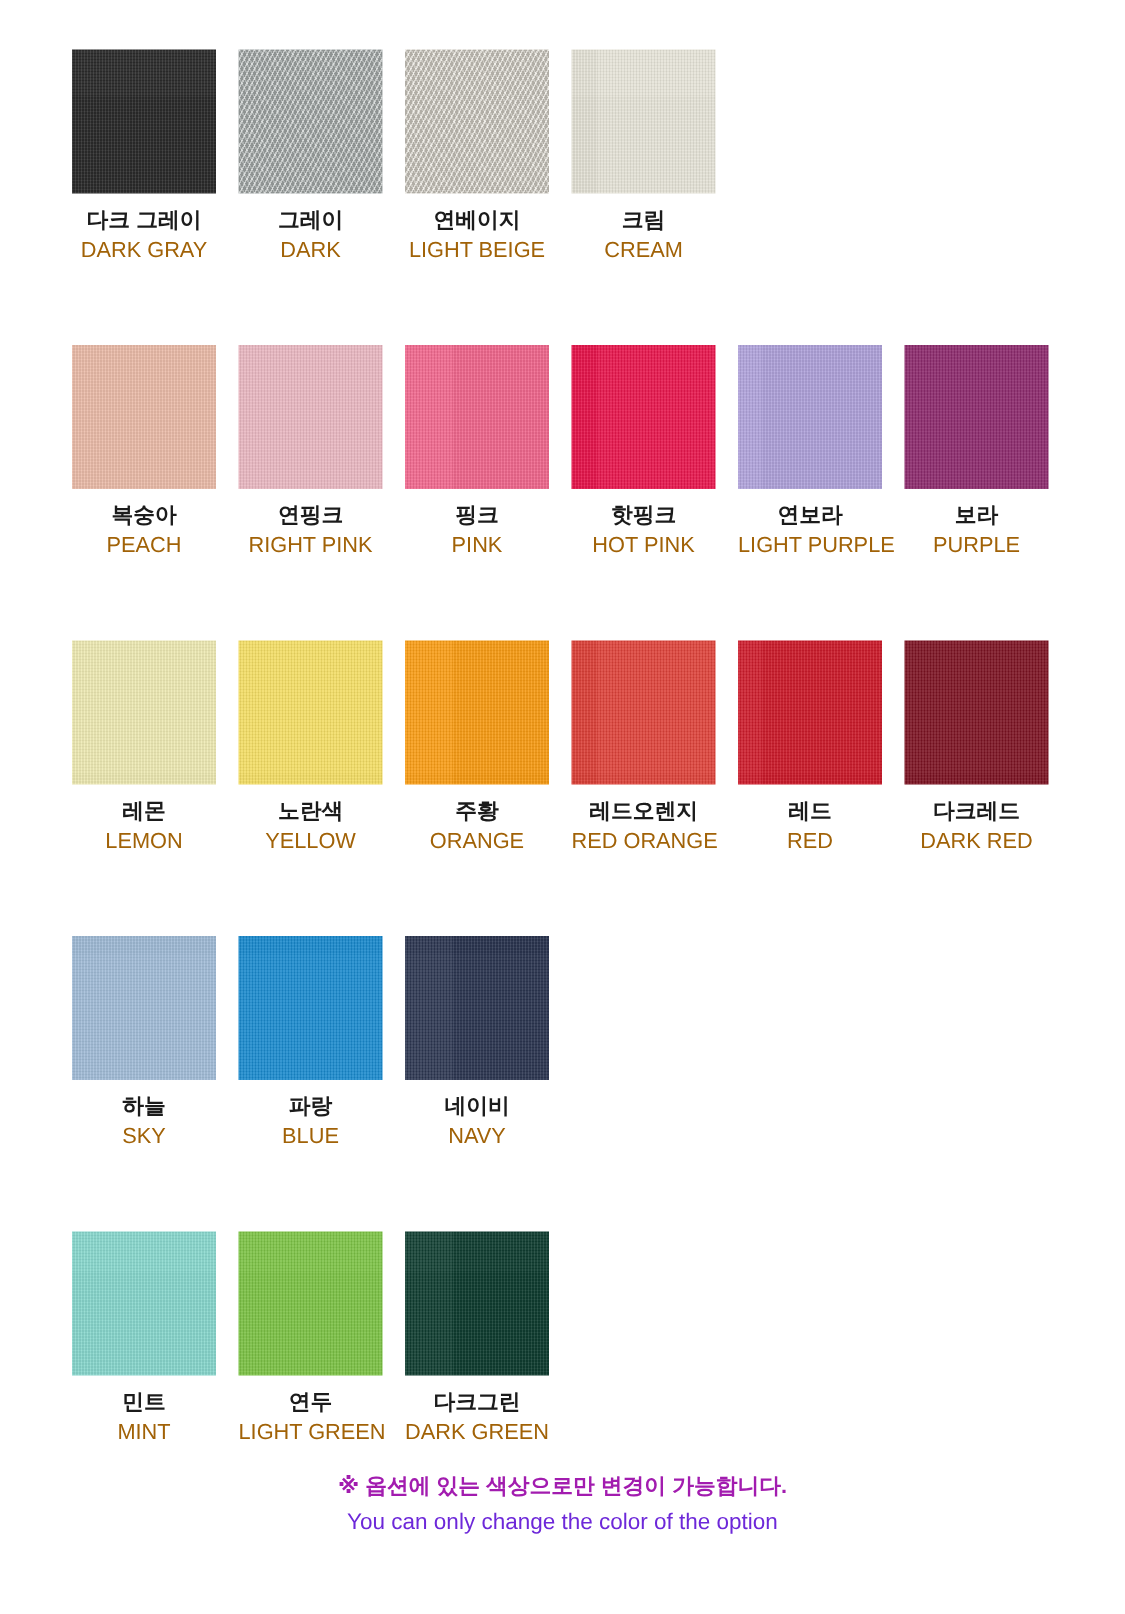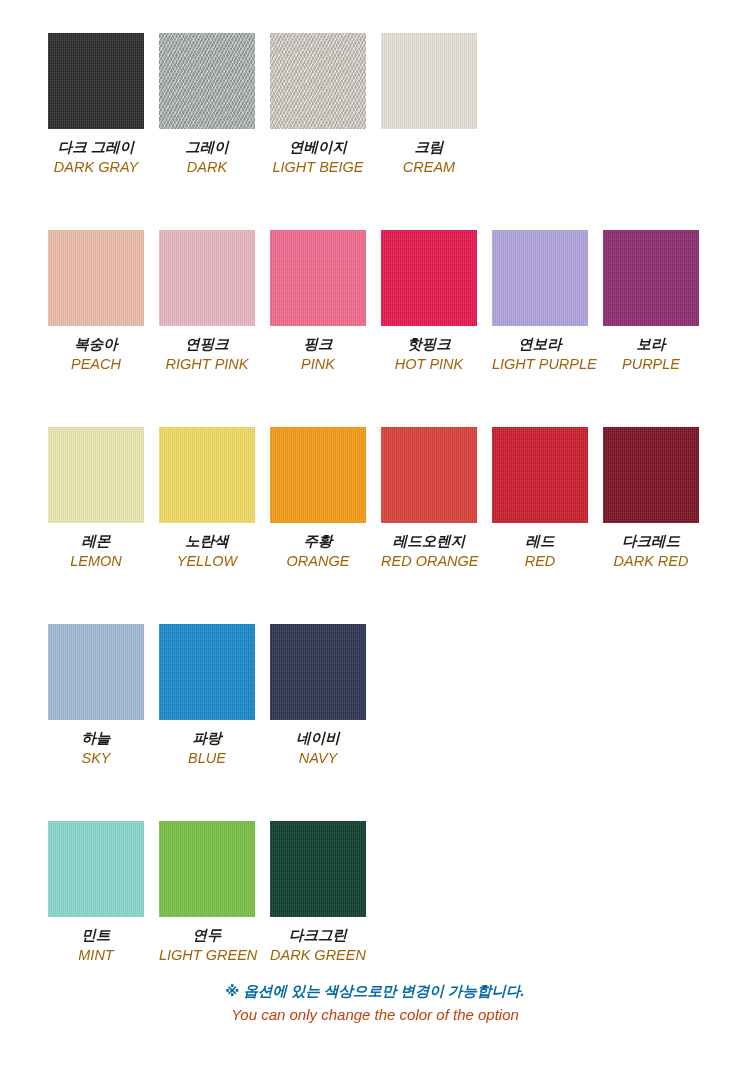--- a/index.html
+++ b/index.html
@@ -13,21 +13,20 @@
     font-family: "Liberation Sans", "DejaVu Sans", sans-serif;
     -webkit-font-smoothing: antialiased;
     overflow: hidden;
   }
 
   #chart {
     position: relative;
     width: 741px;
     height: 1076px;
     background: #ffffff;
-    font-style: italic;
   }
 
   .swatch-rows {
     position: absolute;
     top: 33px;
     left: 48px;
     width: 702px;
   }
 
   .swatch-row {
@@ -93,29 +92,29 @@
     left: 0;
     top: 980px;
     width: 750px;
     text-align: center;
   }
 
   .footer-line {
     display: block;
     font-size: 14.5px;
     font-weight: bold;
-    color: #0369a1;
+    color: #a21caf;
     line-height: 1.52;
   }
 
   .footer-line-en {
     display: block;
     font-size: 15px;
     font-weight: normal;
-    color: #c2410c;
+    color: #6d28d9;
     line-height: 1.55;
     margin-top: 1px;
   }
 </style>
 </head>
 <body>
 
 <div id="chart">
 
   <div class="swatch-rows">

